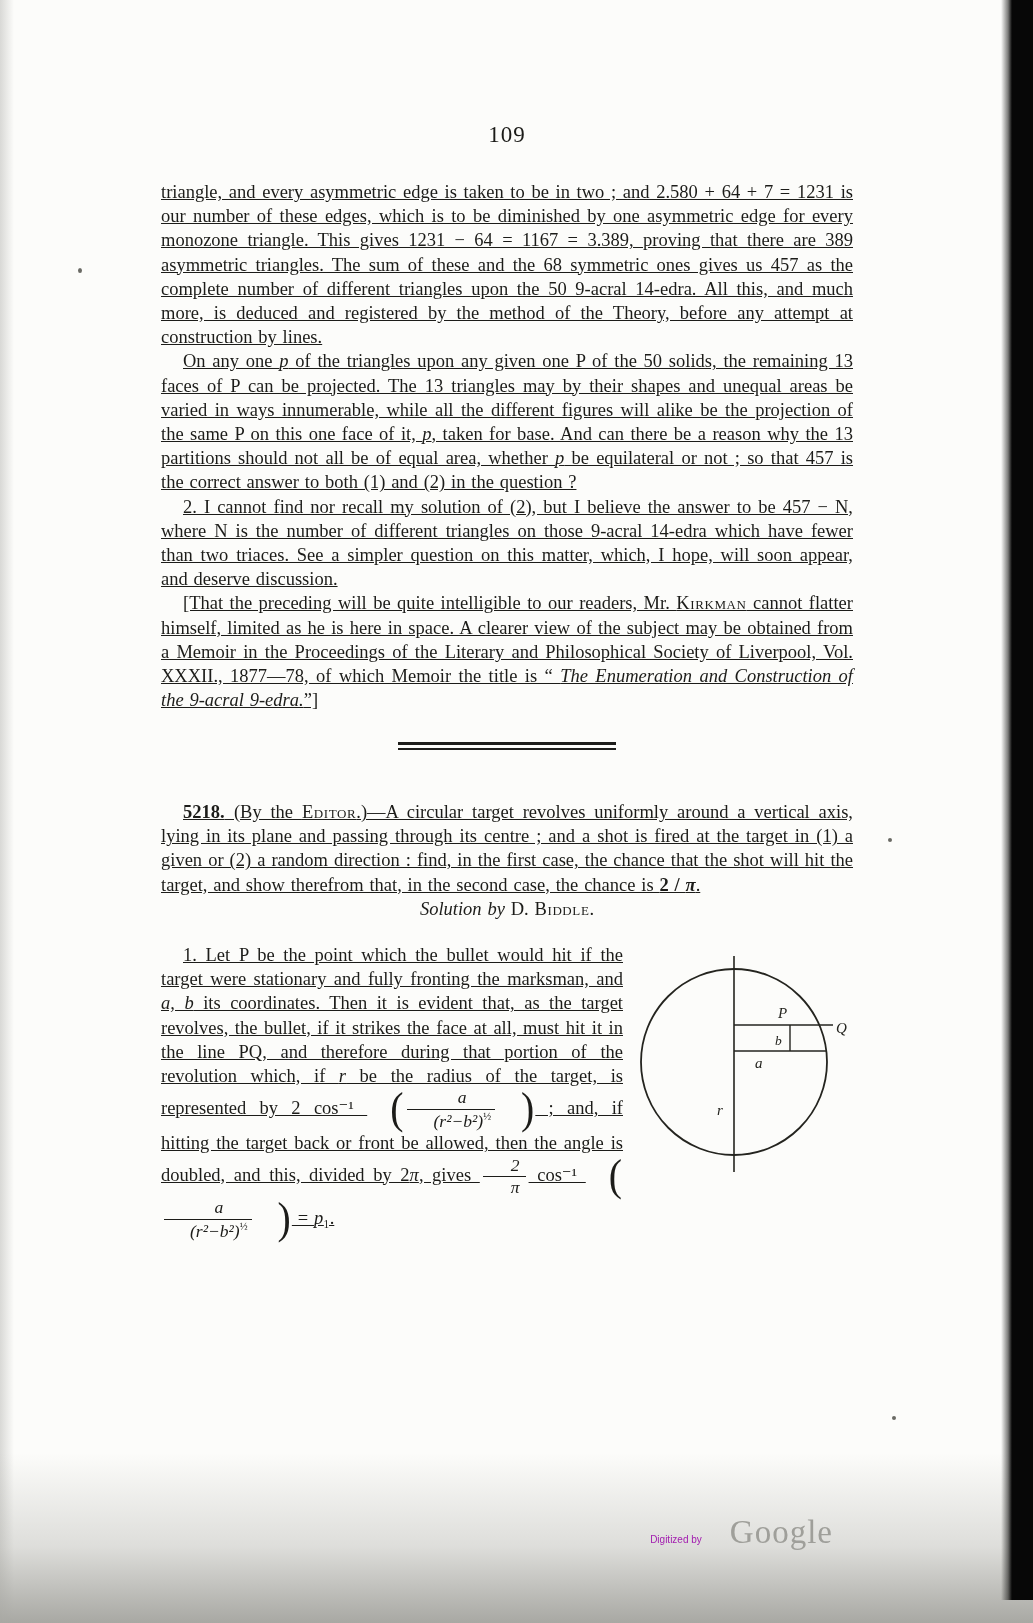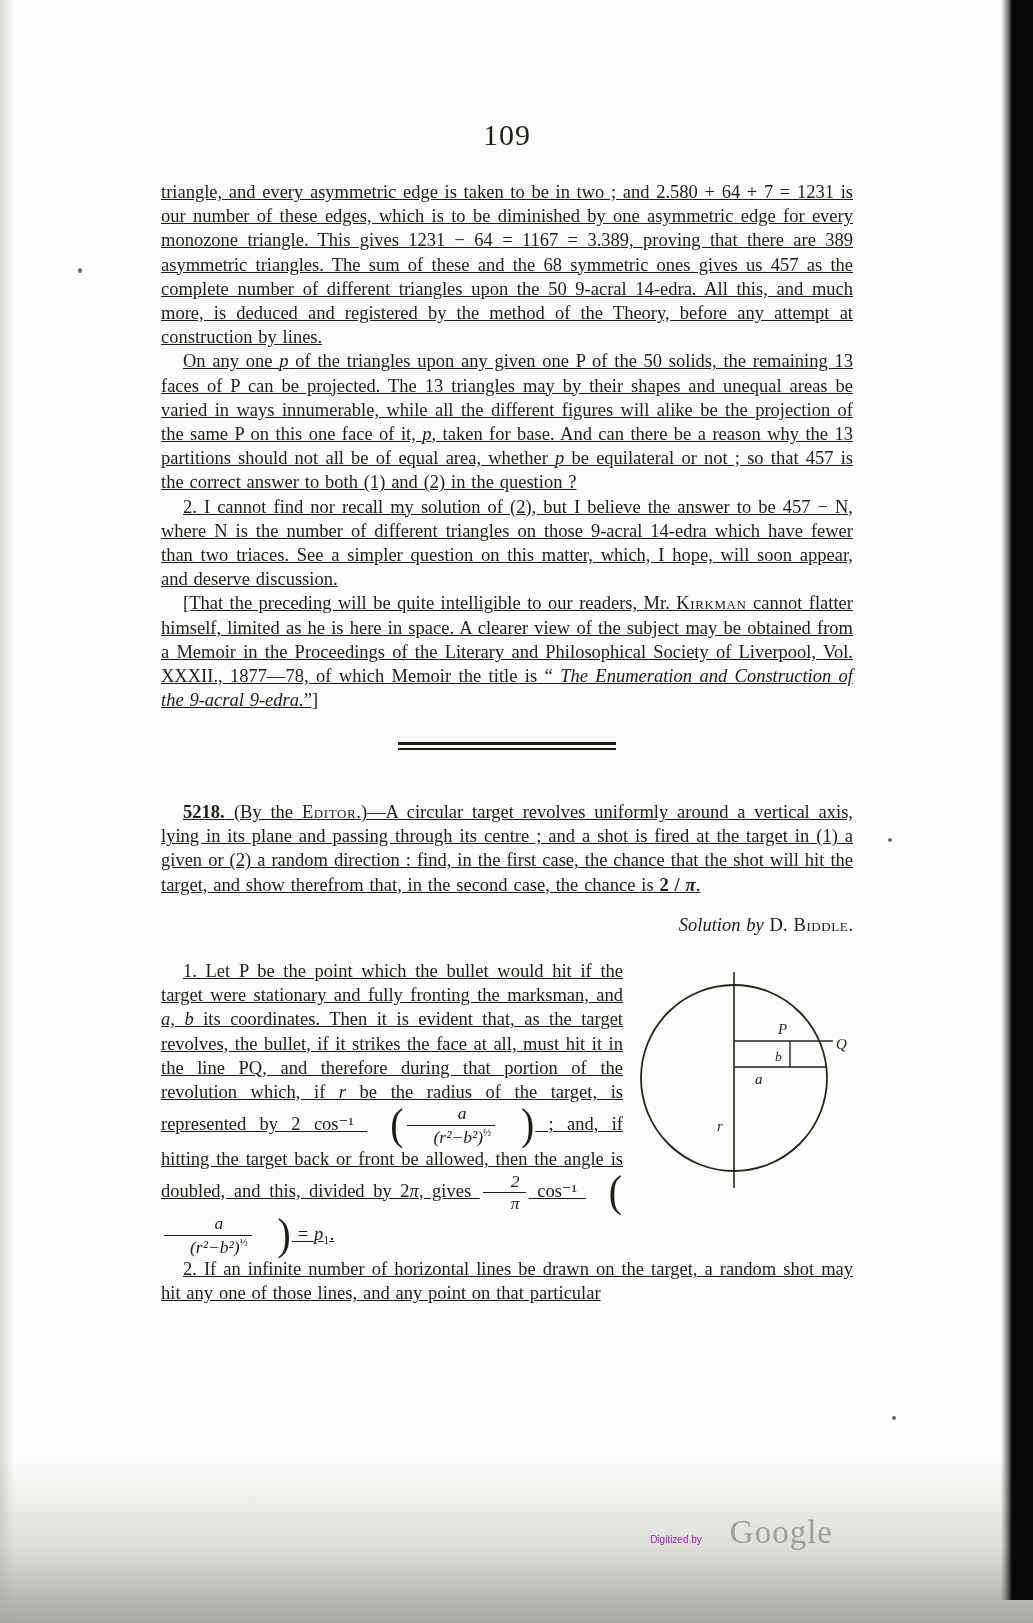--- a/index.html
+++ b/index.html
@@ -11,35 +11,35 @@
     font-family:"Liberation Serif","DejaVu Serif",serif;
     color:#1c1c19;
   }
   .content{
     position:absolute;left:161px;top:120px;width:692px;
     font-size:18.5px;line-height:24.2px;
     text-align:justify;
     word-spacing:1.2px;
   }
   .pageno{
-    text-align:center;font-size:30px;letter-spacing:1px;
+    text-align:center;font-size:23px;letter-spacing:1px;
     margin:0 0 30px 0;line-height:30px;
   }
   p.para{margin:0;text-indent:22px;text-decoration:underline;}
   p.noindent{text-indent:0;}
   .editorial{margin-top:12px;}
   .i{font-style:italic;}
   .b{font-weight:bold;}
   .bi{font-weight:bold;font-style:italic;}
   .sc{font-variant:small-caps;letter-spacing:0.6px;}
   .divider{width:218px;margin:30px auto 50px auto;}
   .rule-a{height:3px;background:#1d1d1a;}
   .rule-b{height:1.5px;background:#1d1d1a;margin-top:3px;}
   .problem{margin-bottom:38px;}
-  .sol-head{text-align:right;margin:16px 0 22px 0;}
+  .sol-head{text-align:center;margin:0 0 22px 0;}
   .figure{
     float:right;
     width:216px;height:232px;
     margin:2px 0 4px 14px;
   }
   .figure line, .figure circle{stroke:#24241f;fill:none;}
   .figure text{fill:#24241f;font-family:"Liberation Serif","DejaVu Serif",serif;}
   .sol-p2{margin-top:8px;clear:both;}
   .mfrac{
     display:inline-block;vertical-align:middle;text-align:center;
@@ -114,21 +114,20 @@
         <line x1="153" y1="80" x2="153" y2="106" stroke-width="1.4"></line>
         <text x="141" y="73" font-size="15" font-style="italic">P</text>
         <text x="199" y="88" font-size="15" font-style="italic">Q</text>
         <text x="138" y="100" font-size="13.5" font-style="italic">b</text>
         <text x="118" y="123" font-size="15" font-style="italic">a</text>
         <text x="80" y="170" font-size="15" font-style="italic">r</text>
       </svg>
       <p class="para"><span>1. Let P be the point which the bullet would hit if the target were stationary and fully fronting the marksman, and </span><span class="i">a, b</span><span> its coordinates. Then it is evident that, as the target revolves, the bullet, if it strikes the face at all, must hit it in the line PQ, and therefore during that portion of the revolution which, if </span><span class="i">r</span><span> be the radius of the target, is represented by 2 cos⁻¹ </span><span class="bigp">(</span><span class="mfrac"><span class="mnum">a</span><span class="mden">(r²−b²)<sup class="mexp">½</sup></span></span><span class="bigp">)</span><span> ; and, if hitting the target back or front be allowed, then the angle is doubled, and this, divided by 2</span><span class="i">π</span><span>, gives </span><span class="mfrac"><span class="mnum">2</span><span class="mden">π</span></span><span> cos⁻¹ </span><span class="bigp">(</span><span class="mfrac"><span class="mnum">a</span><span class="mden">(r²−b²)<sup class="mexp">½</sup></span></span><span class="bigp">)</span><span> = </span><span class="i">p</span><span>₁.</span></p>
     </div>
 
-    <p class="para sol-p2"><span>2. If an infinite number of horizontal lines be drawn on the target, a random shot may hit any one of those lines, and any point on that particular</span></p>
 
 
   </div>
 
   <div class="speck s1"></div>
   <div class="speck s2"></div>
   <div class="speck s3"></div>
 
   <div class="edge-left"></div>
   <div class="edge-bottom"></div>

